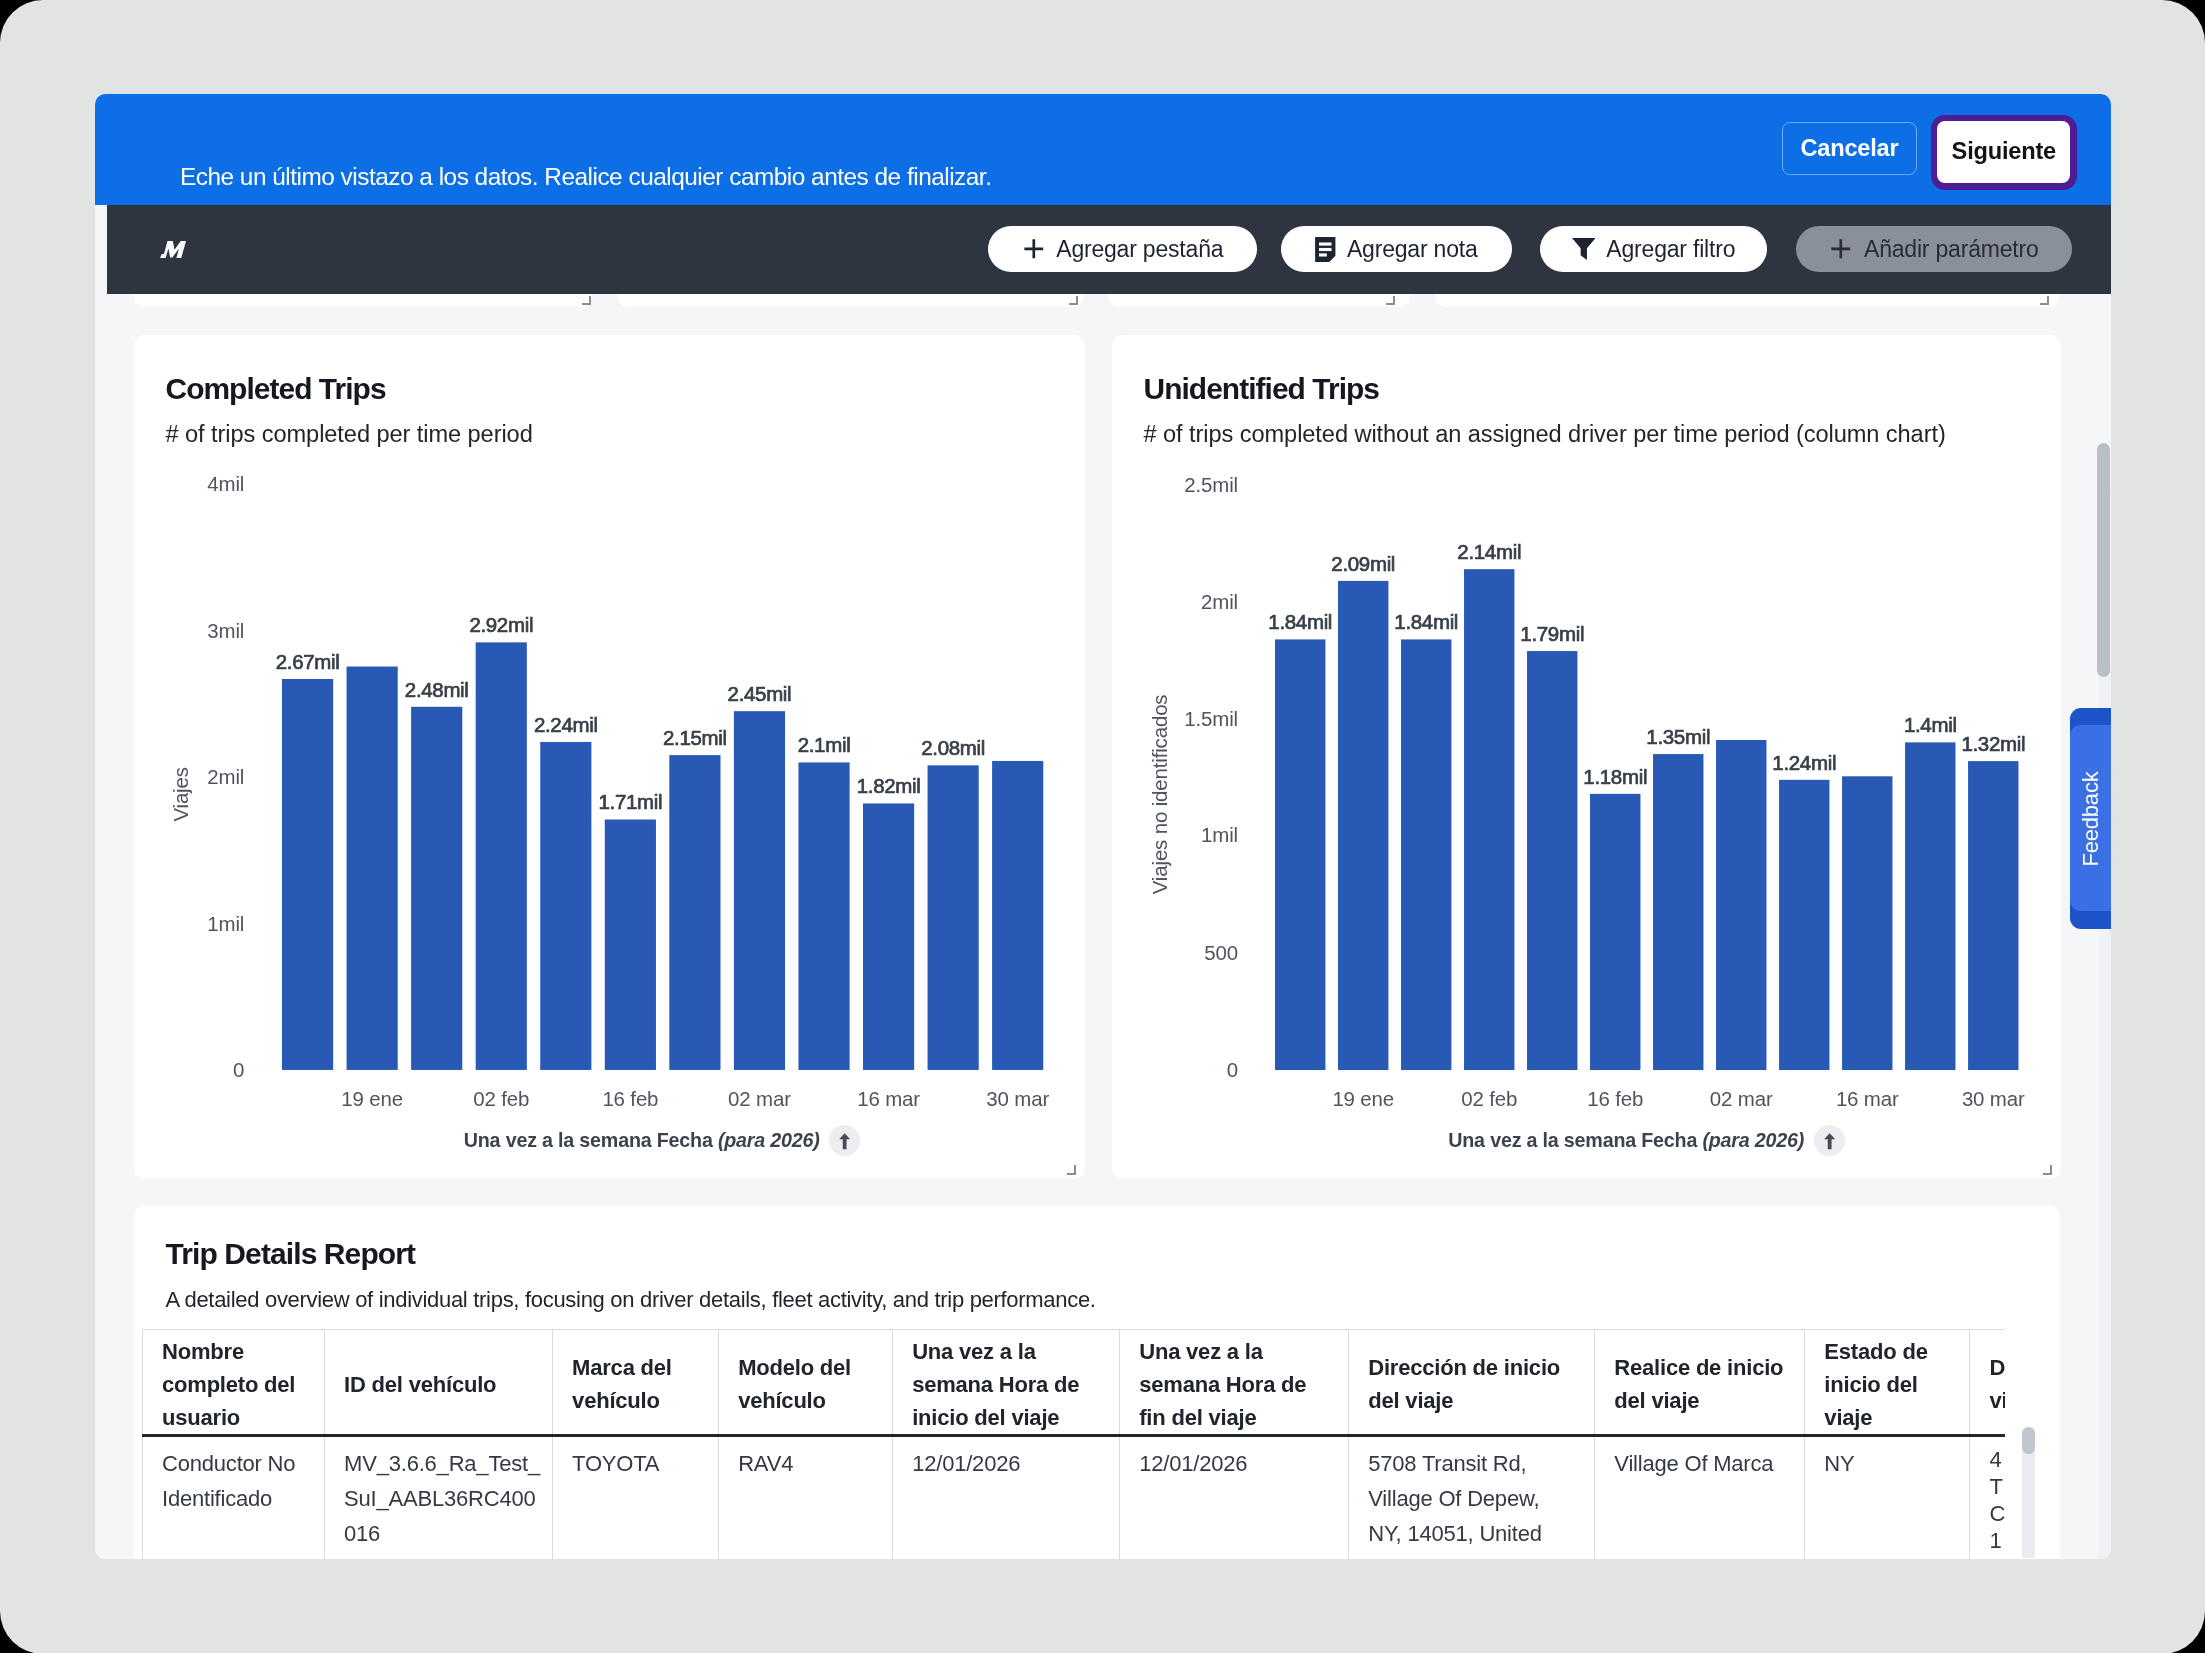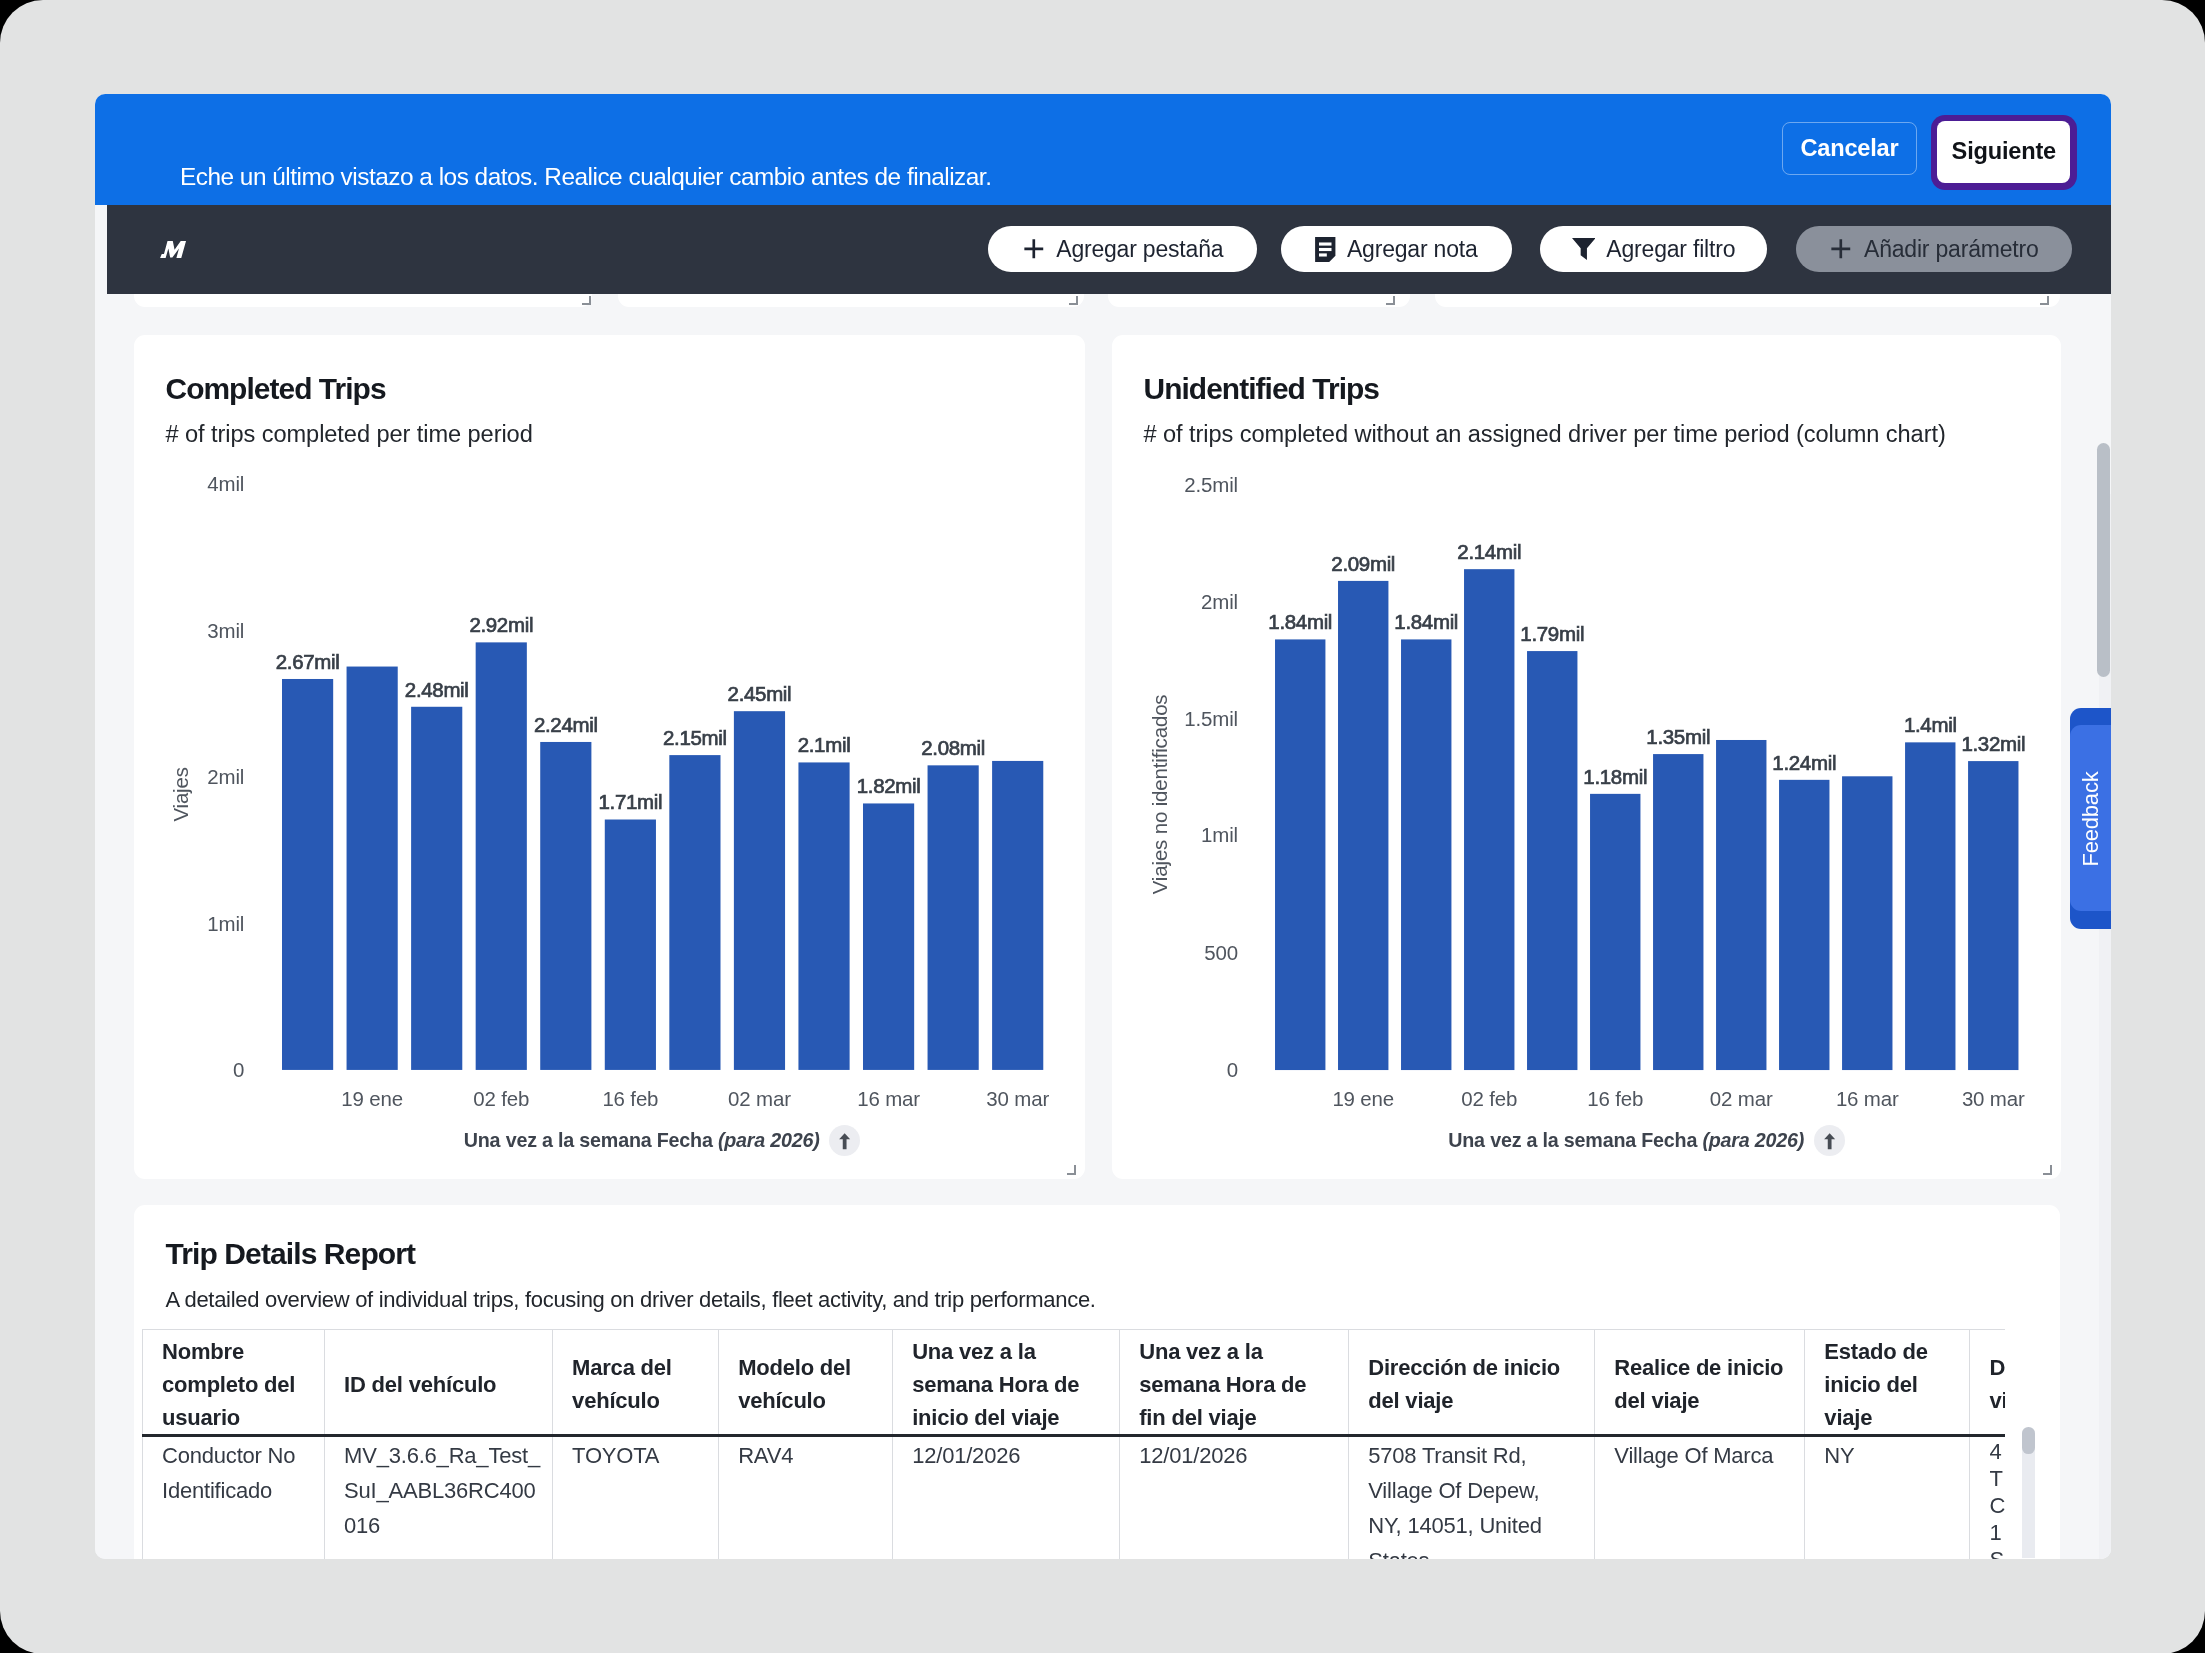--- a/index.html
+++ b/index.html
@@ -55,21 +55,21 @@
   .trip-title { position:absolute; left:31.5px; top:31.5px; font-size:30px; font-weight:700;
     color:#15191f; letter-spacing:-0.9px; }
   .trip-sub { position:absolute; left:31.5px; top:82px; font-size:22px; color:#22262c;
     letter-spacing:-0.3px; }
   .ttable { position:absolute; left:8px; top:124px; width:1863px; height:230px;
     overflow:hidden; }
   table { border-collapse:collapse; table-layout:fixed; width:1906px; }
   th, td { text-align:left; vertical-align:top; font-size:22px; line-height:35px;
     padding:4.7px 19px 0; border-left:1.6px solid #dadce0; letter-spacing:-0.2px; }
   th { font-weight:700; color:#20242b; border-top:1.6px solid #dadce0; line-height:33px; }
-  td { color:#343a44; padding-top:8px;margin-top:16px; }
+  td { color:#343a44; padding-top:16px;margin-top:16px; }
   td .c { display:block; margin-top:-6.3px; }
   thead tr { border-bottom:3.2px solid #23272d; }
 
   
   .fb-outer { position:absolute; left:1975px; top:614px; width:42px; height:221px;
     background:#1d55c9; border-radius:11px 0 0 11px; }
   .fb-inner { position:absolute; left:0; top:17.3px; width:42px; height:186px;
     background:#3b70e4; border-radius:11px 0 0 11px; }
   .fb-text { position:absolute; left:50%; top:50%;
     transform:translate(-50%,-50%) rotate(-90deg); color:#fff; font-size:22px;

